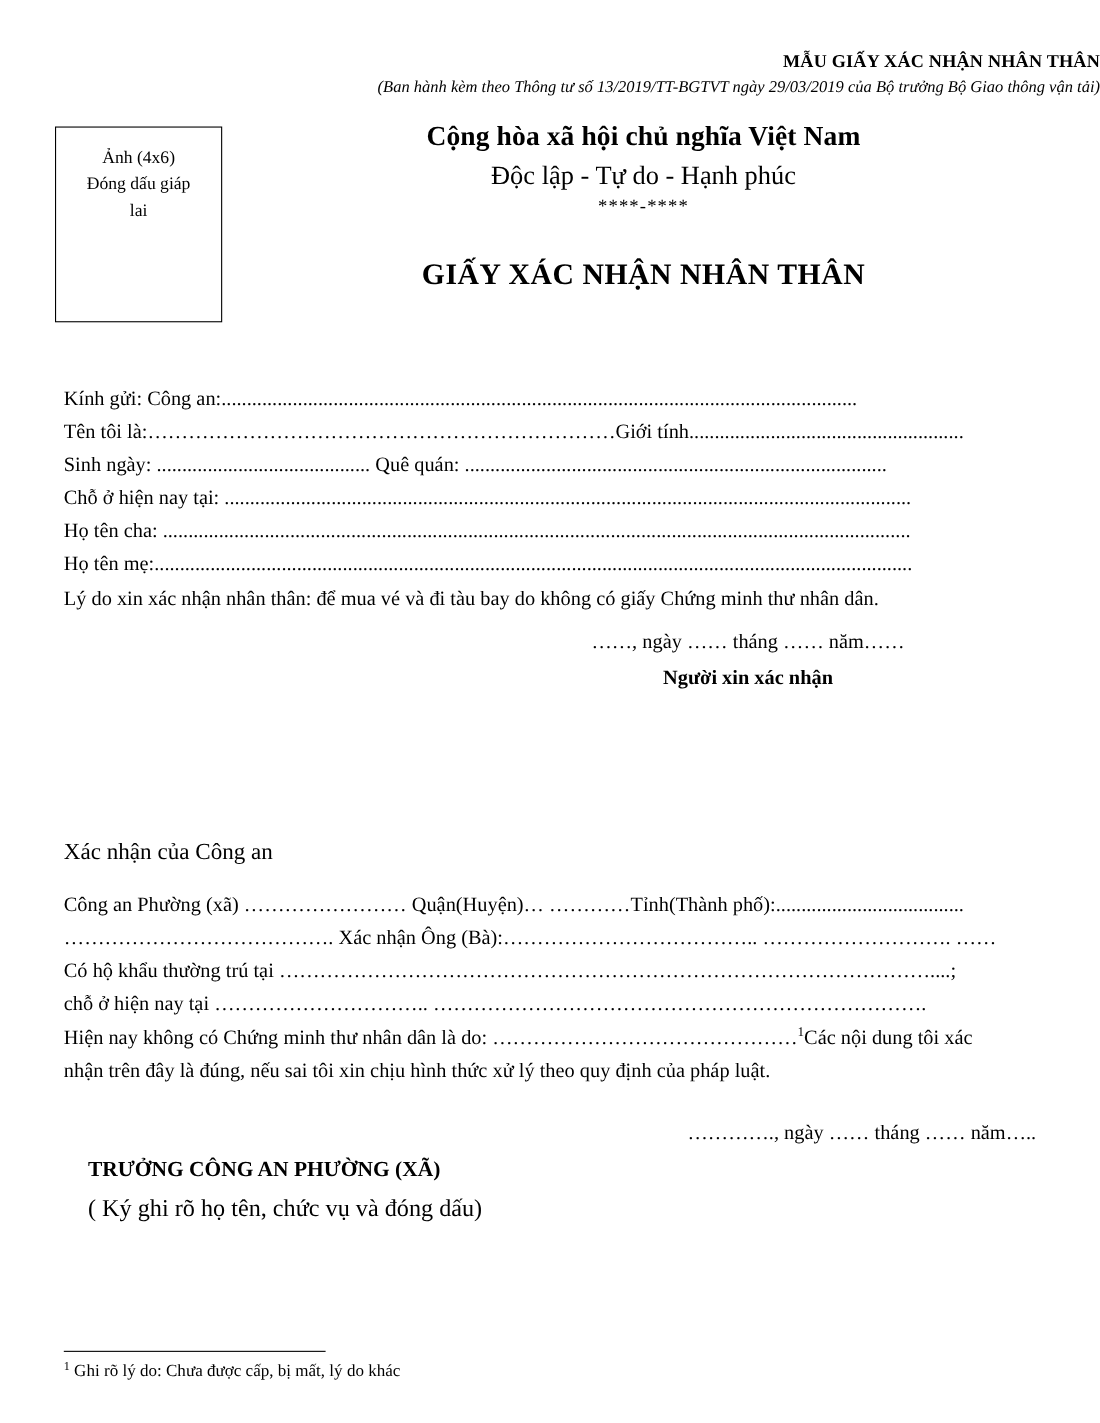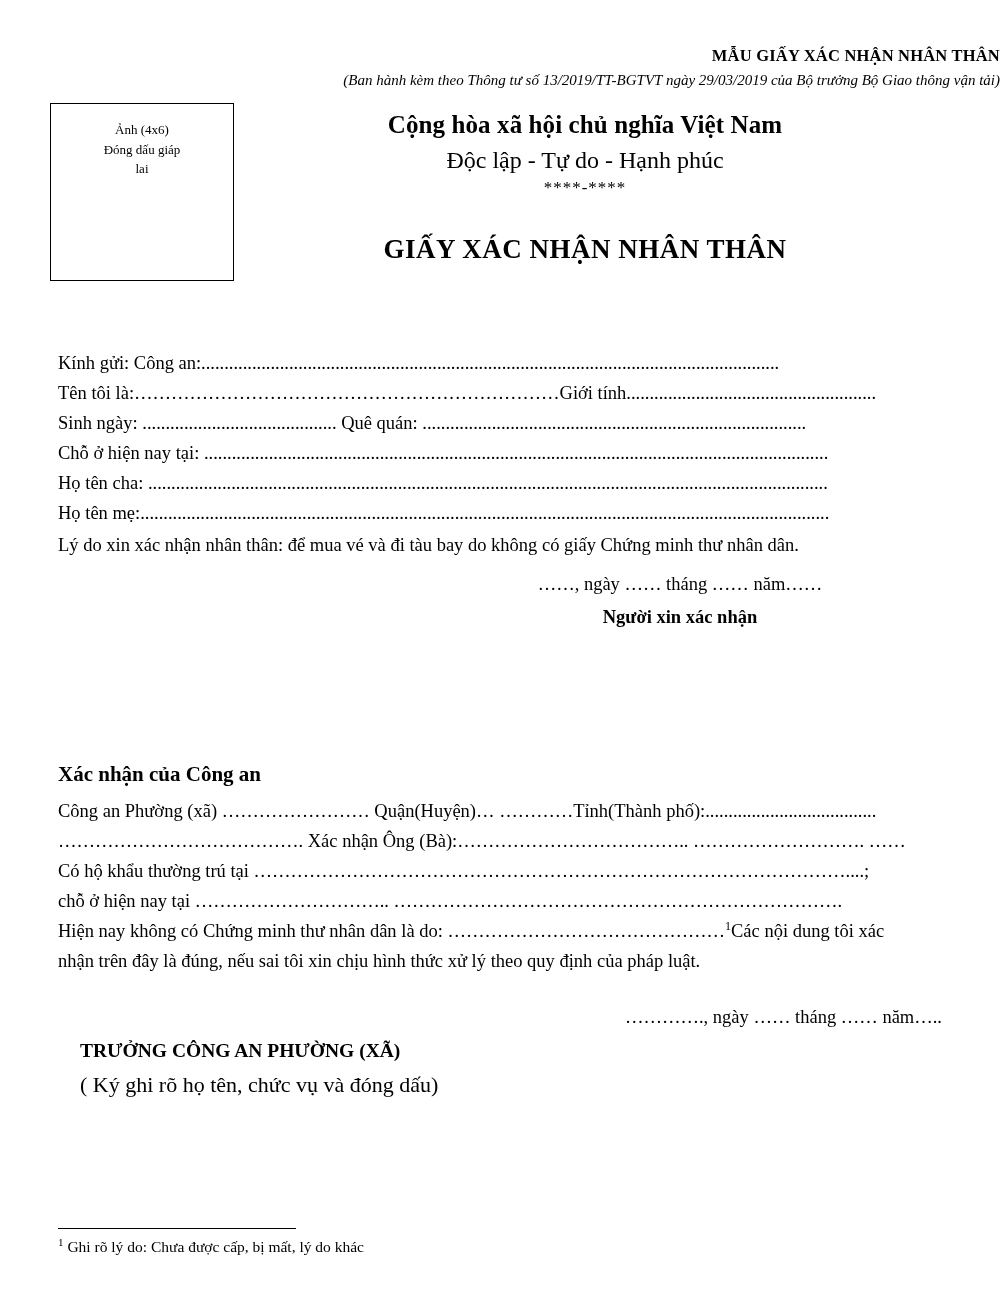--- a/index.html
+++ b/index.html
@@ -40,27 +40,27 @@
 
   
   .upper-row {
     position: relative;
     margin-top: 14px;
     height: 200px;
   }
   .photo-box {
     position: absolute;
     left: 50px;
-    top: 0;
-    width: 184px;
+    top: 12px;
+    width: 152px;
     height: 178px;
     border: 1.4px solid #000;
     box-sizing: border-box;
     text-align: center;
-    font-size: 13px;
+    font-size: 16px;
     line-height: 1.5;
     padding-top: 16px;
   }
   .national-block {
     position: absolute;
     left: 210px;
     right: 40px;
     top: 8px;
     text-align: center;
   }
@@ -114,22 +114,22 @@
   }
 
   
   .police {
     margin: 124px 58px 0 58px;
     font-size: 18.5px;
     line-height: 1.62;
   }
   .police h2 {
     font-size: 21px;
-    font-weight: bold;
-    margin: 0 0 6px 0;
+    font-weight: normal;
+    margin: 0 0 18px 0;
   }
   .police .line {
     overflow: hidden;
   }
   .police .sup {
     vertical-align: super;
     font-size: 12px;
   }
   .police-date {
     margin-top: 26px;

